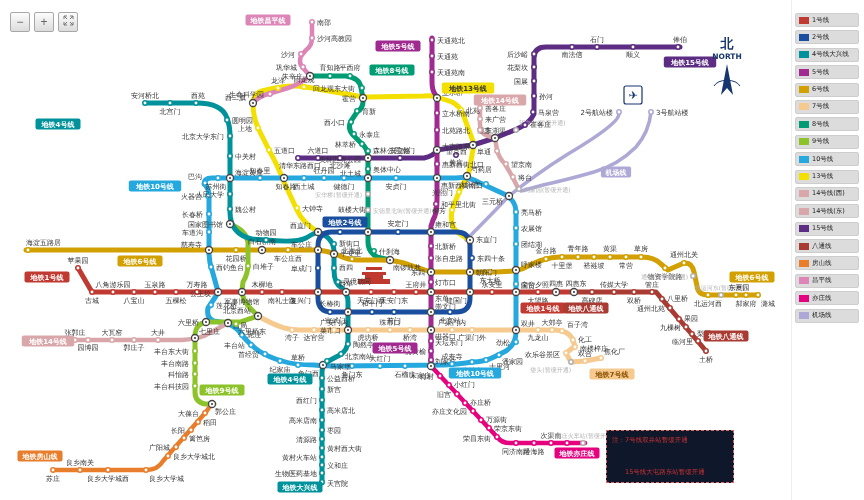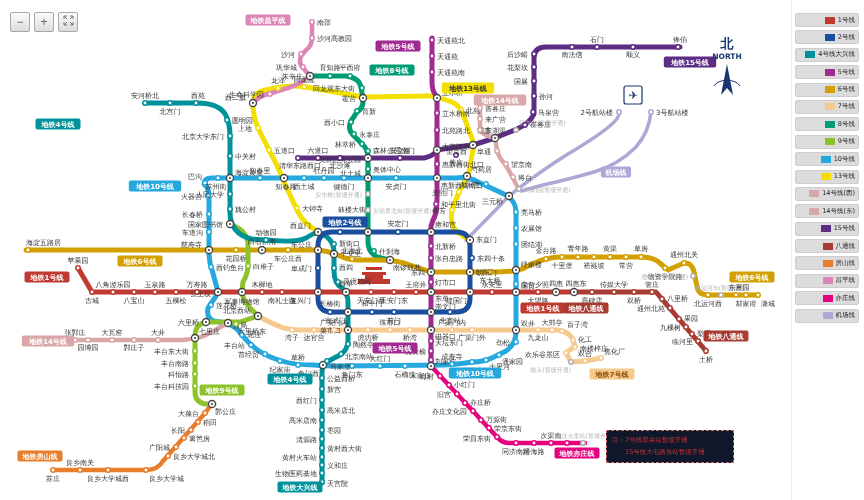--- a/index.html
+++ b/index.html
@@ -5,25 +5,25 @@
   html,body{margin:0;padding:0;}
   body{width:864px;height:500px;position:relative;background:#fff;overflow:hidden;
        font-family:"DejaVu Sans",sans-serif;}
   #metro-svg{position:absolute;left:0;top:0;}
   .ctrl-btn{position:absolute;top:12px;width:20px;height:20px;box-sizing:border-box;
        background:linear-gradient(#fcfcfc,#dcdcdc);border:1px solid #a8a8a8;border-radius:2px;
        font-size:12px;color:#666;display:flex;align-items:center;justify-content:center;cursor:pointer;padding:0;}
   #legend-panel{position:absolute;right:0;top:0;width:72px;height:500px;background:#fff;border-left:1px solid #ededed;}
   #legend{position:absolute;top:13px;right:5px;width:64px;display:flex;flex-direction:column;gap:3.4px;}
   .chip{display:flex;align-items:center;gap:3px;background:#dcdcdc;border:1px solid #cdcdcd;border-radius:2px;
-       padding:1px 3px;font-size:6.5px;color:#222;height:10px;white-space:nowrap;justify-content:flex-end;}
+       padding:1px 3px;font-size:6.5px;color:#222;height:10px;white-space:nowrap;}
   .chip .sw{width:10px;height:7px;flex:0 0 auto;}
   #note-box{position:absolute;left:606px;top:430px;width:116px;border:1px dashed #d96a6a;
        color:#c33;font-size:6.5px;line-height:1.9;padding:3px 5px;background:#0f172a;}
-  #note-box .l2{padding-left:13px;}
+  #note-box .l2{padding-left:13px;margin-top:20px;}
 </style>
 </head>
 <body>
 
 <svg id="metro-svg" width="864" height="500" viewBox="0 0 864 500">
     <path d="M466,240 Q492,214 509,196 Q536,174 568,154 Q600,135 612,124 Q620,117 619,112" stroke="#ADA8D5" stroke-width="3.5" fill="none" stroke-linecap="round" stroke-linejoin="round"></path>
     <path d="M651,112 Q649,132 636,147 Q618,165 594,172 Q566,180 543,185 L521,191" stroke="#ADA8D5" stroke-width="3.5" fill="none" stroke-linecap="round" stroke-linejoin="round"></path>
     <path d="M318,232 Q302,222 297,210 L284,182 Q276,162 270,152 L258,128 Q253,116 253,104 Q253,92 266,90 Q290,84 306,87 L352,95 Q360,97 368,97 L424,96 Q432,95 440,98 L452,102 Q460,106 463,114 L474,144 L469,172 L459,192 L452,210 Q449,228 460,234 L466,238" stroke="#F3E000" stroke-width="5" fill="none" stroke-linecap="round" stroke-linejoin="round"></path>
     <path d="M312,22 V38 Q312,46 306,50 L301,56 Q298,64 304,69 L310,76 Q300,84 288,88 L268,94 Q258,97 253,103" stroke="#DC85B6" stroke-width="4.5" fill="none" stroke-linecap="round" stroke-linejoin="round"></path>
     <path d="M298,158 H424 Q434,156 437,150 L456,147 L473,145 L495,138 L517,129 Q530,123 534,114 V58 Q534,47 546,47 H680" stroke="#5D2C83" stroke-width="5" fill="none" stroke-linecap="round" stroke-linejoin="round"></path>

